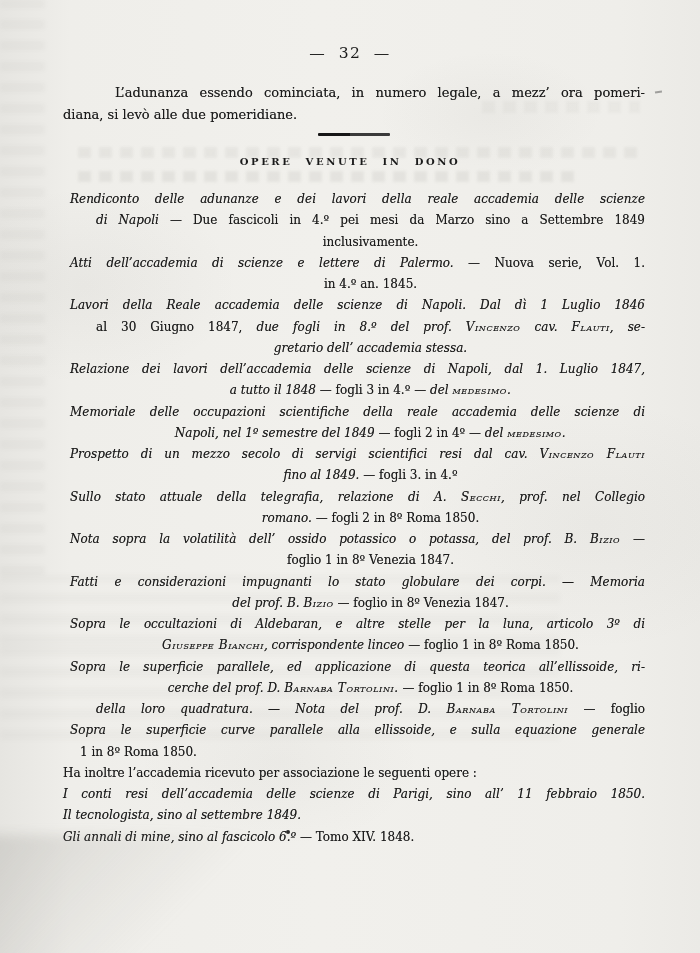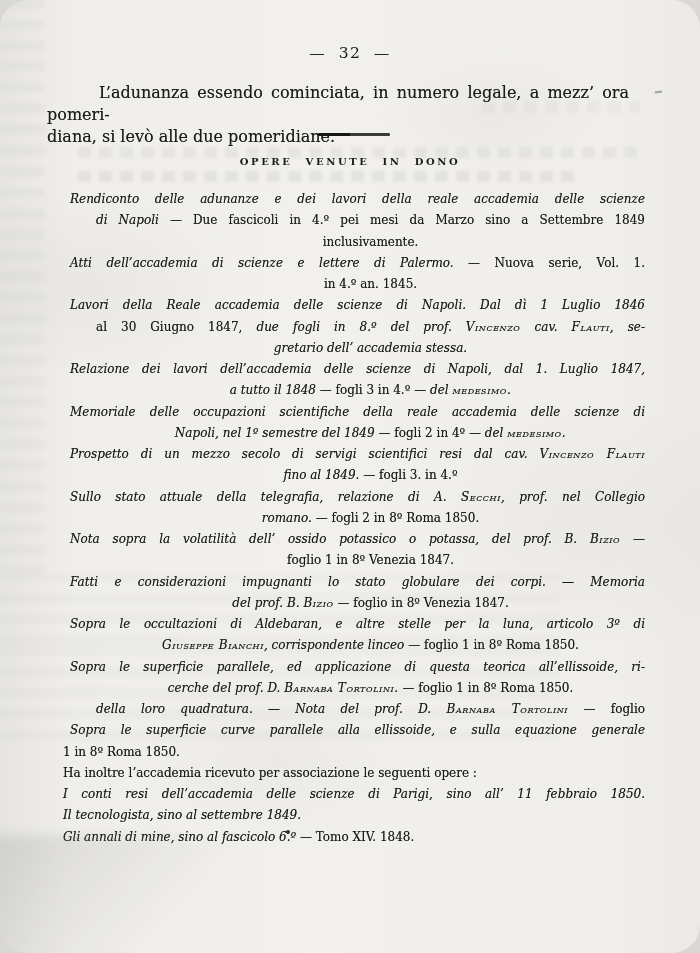--- a/index.html
+++ b/index.html
@@ -10,58 +10,57 @@
   html,body{margin:0;padding:0;background:#d9d8d4;}
   .page{
     position:relative;
     width:700px;height:953px;
     overflow:hidden;
     background:
       linear-gradient(90deg,#e6e5e1 0px,#efeeea 70px,#f1f0ec 320px,#efeeea 620px,#ebeae6 700px),
       var(--paper);
     font-family:"DejaVu Serif","Liberation Serif",serif;
     color:var(--ink);
-    border-radius:28px;
   }
   
   .page::before{
     content:"";position:absolute;inset:0;pointer-events:none;
     background:
       radial-gradient(220px 140px at 12% 30%, rgba(120,118,112,.06), transparent 70%),
       radial-gradient(260px 180px at 85% 55%, rgba(120,118,112,.05), transparent 70%),
       radial-gradient(200px 120px at 40% 80%, rgba(120,118,112,.05), transparent 70%),
       radial-gradient(160px 90px at 70% 12%, rgba(120,118,112,.05), transparent 70%);
   }
   .pagenum{
     position:absolute;top:44px;left:0;width:700px;
     text-align:center;font-size:15.5px;letter-spacing:1.5px;word-spacing:6px;
   }
   .intro{
-    position:absolute;top:82px;left:47px;width:582px;
-    font-size:16px;line-height:22px;
+    position:absolute;top:82px;left:63px;width:582px;
+    font-size:13px;line-height:22px;
   }
   .separator{
     position:absolute;top:133px;left:318px;width:72px;height:3px;
     background:linear-gradient(90deg,#161616 0 45%,#3a3a3a 45% 100%);
     border-radius:1px;
   }
   .heading{
     position:absolute;top:156px;left:0;width:700px;
     text-align:center;font-weight:bold;font-size:10px;
     letter-spacing:2.6px;word-spacing:7px;
   }
   .list{
     position:absolute;top:189px;left:63px;width:582px;
     font-size:12px;line-height:21.25px;
   }
   .line{white-space:normal;}
   .line.j{text-align:justify;text-align-last:justify;}
   .ind0{margin-left:7px;}
   .ind1{margin-left:33px;text-align:center;}
-  .ind2{margin-left:0;}
+  .ind2{margin-left:17px;}
   .ind3{margin-left:0;}
   .indp{text-indent:52px;}
   .s-i{font-style:italic;}
   .s-r{font-style:normal;}
   .s-c{font-style:italic;font-variant-caps:small-caps;letter-spacing:.6px;}
   .intro .line, .list .line{text-shadow:0 0 .4px rgba(20,20,20,.55);}
 
   
   .bleed{position:absolute;pointer-events:none;
     background:repeating-linear-gradient(90deg, rgba(118,116,110,.5) 0 13px, transparent 13px 21px);

